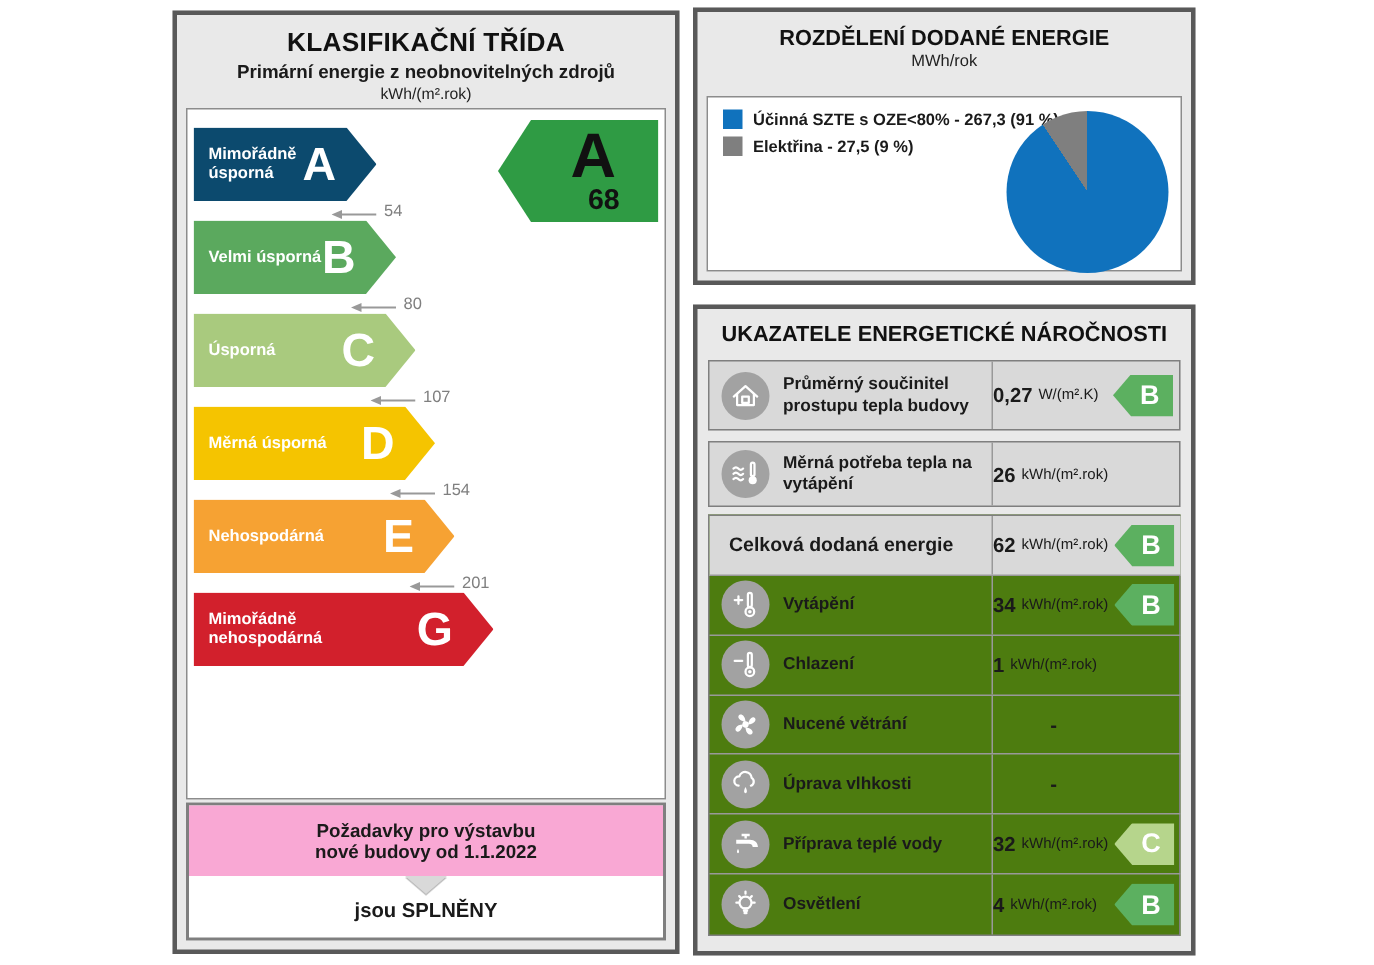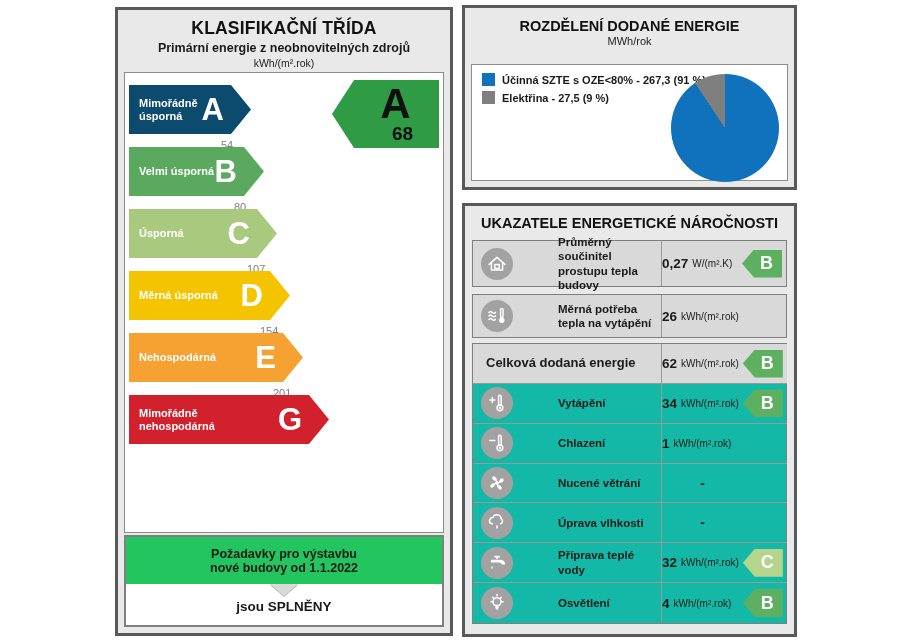--- a/index.html
+++ b/index.html
@@ -21,35 +21,35 @@
                background:#fff; border:1px solid #8c8c8c; padding:12px 0 0 4px; }
   .band-row { height:62px; position:relative; }
   .band { position:relative; height:49px; color:#fff;
           clip-path:polygon(0 0, calc(100% - 20px) 0, 100% 50%, calc(100% - 20px) 100%, 0 100%); }
   .band-label { position:absolute; left:10px; top:50%; transform:translateY(-50%);
                 font-weight:bold; font-size:11px; line-height:1.2; width:95px; }
   .band-letter { position:absolute; right:27px; top:50%; transform:translateY(-50%);
                  font-weight:bold; font-size:31px; }
   .b0 .band{width:122px} .b1 .band{width:135px} .b2 .band{width:148px}
   .b3 .band{width:161px} .b4 .band{width:174px} .b5 .band{width:187px} .b6 .band{width:200px}
-  .thresh { height:13px; display:flex; align-items:flex-start; gap:5px;flex-direction:column; }
+  .thresh { height:13px; display:flex; align-items:flex-end; gap:5px; }
   .b0 .thresh{margin-left:92px} .b1 .thresh{margin-left:105px} .b2 .thresh{margin-left:118px}
   .b3 .thresh{margin-left:131px} .b4 .thresh{margin-left:144px} .b5 .thresh{margin-left:157px}
   .thresh-num { font-size:11px; color:#7f7f7f; }
 
   .rating { position:absolute; top:7px; right:4px; width:107px; height:68px;
             clip-path:polygon(22px 0, 100% 0, 100% 100%, 22px 100%, 0 50%);
             display:flex; flex-direction:column; align-items:center; justify-content:center;
             padding-left:20px; }
   .rating-grade { font-weight:bold; font-size:42px; line-height:.92; color:#111; }
   .rating-value { font-weight:bold; font-size:19px; line-height:1; color:#111; margin-left:14px; }
 
   .req-box { position:absolute; left:6px; right:6px; top:525px; height:92px;
              background:#fff; border:2px solid #7f7f7f; }
-  .req-head { background:#22c55e; height:47px; display:flex; flex-direction:column;
+  .req-head { background:#f9a8d4; height:47px; display:flex; flex-direction:column;
               align-items:center; justify-content:center; font-weight:bold; font-size:12.5px; }
   .req-notch { width:0; height:0; margin:0 auto; border-left:14px solid transparent;
                border-right:14px solid transparent; border-top:12px solid #d9d9d9;
                filter:drop-shadow(0 1px 0 #b5b5b5); }
   .req-result { text-align:center; font-weight:bold; font-size:13.5px; margin-top:3px; }
 
   
   #split-panel { left:462px; top:5px; width:335px; height:185px; }
   #split-panel .panel-title { margin-top:10px; font-size:14.5px; }
   #split-panel .panel-unit  { margin-top:1px; font-size:11px; }
@@ -62,27 +62,27 @@
   .pie { position:absolute; right:8px; top:9px; width:108px; height:108px; border-radius:50%; }
 
   
   #ind-panel { left:462px; top:203px; width:335px; height:434px; }
   #ind-panel .panel-title { margin-top:9px; font-size:14.5px; }
   .ind-box { position:absolute; left:7px; right:7px; background:#d9d9d9;
              border:1px solid #7f7f7f; display:flex; }
   #ind-box-1 { top:34px; height:47px; }
   #ind-box-2 { top:88px; height:44px; }
   .ind-table { position:absolute; left:7px; right:7px; top:137px; bottom:10px;
-               background:#14b8a6; border:1px solid #7f7f7f;
+               background:#4d7c0f; border:1px solid #7f7f7f;
                display:grid; grid-template-rows:40px repeat(6, 1fr); }
   .ind-row { display:flex; border-bottom:1px solid #999; }
   .ind-row:last-child { border-bottom:none; }
   .ind-row.shade { background:#d9d9d9; }
 
-  .label-cell { width:188px; flex:0 0 188px; display:flex; align-items:center; padding-left:8px;gap:36px; }
+  .label-cell { width:188px; flex:0 0 188px; display:flex; align-items:center; padding-left:8px; }
   .value-cell { flex:1; border-left:1px solid #999; position:relative;
                 display:flex; align-items:center; justify-content:flex-start; padding-right:48px; }
   .value-cell.center { justify-content:center; padding-right:40px; }
   .ind-label { font-weight:bold; font-size:11.5px; line-height:1.25; }
   .label-cell .ind-label { margin-left:9px; width:128px; }
   .label-cell.no-icon { padding-left:13px; }
   .label-cell.no-icon .ind-label { margin-left:0; width:auto; font-size:13px; }
   .val { font-weight:bold; font-size:13.5px; }
   .unit { font-size:10px; margin-left:4px; }
   .badge { position:absolute; right:4px; top:50%; transform:translateY(-50%);

